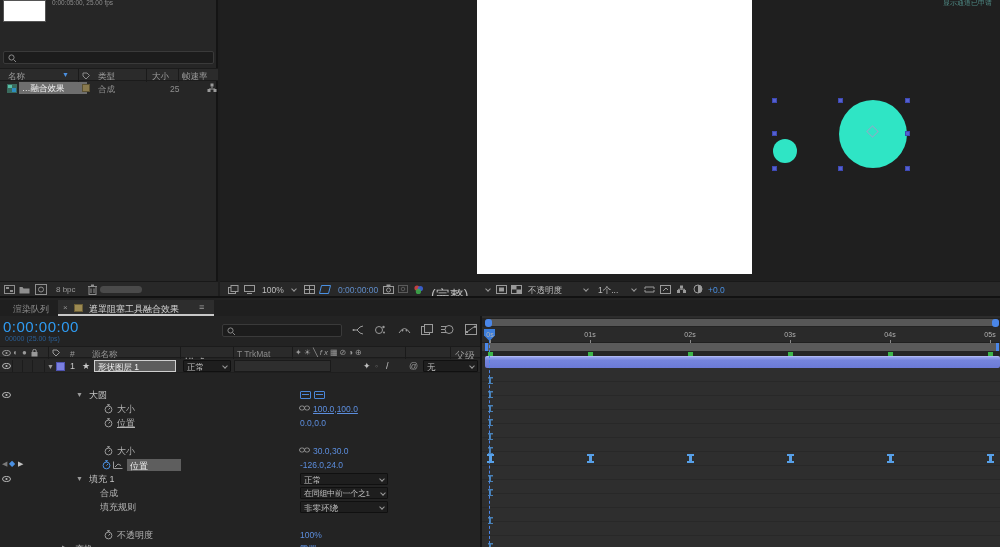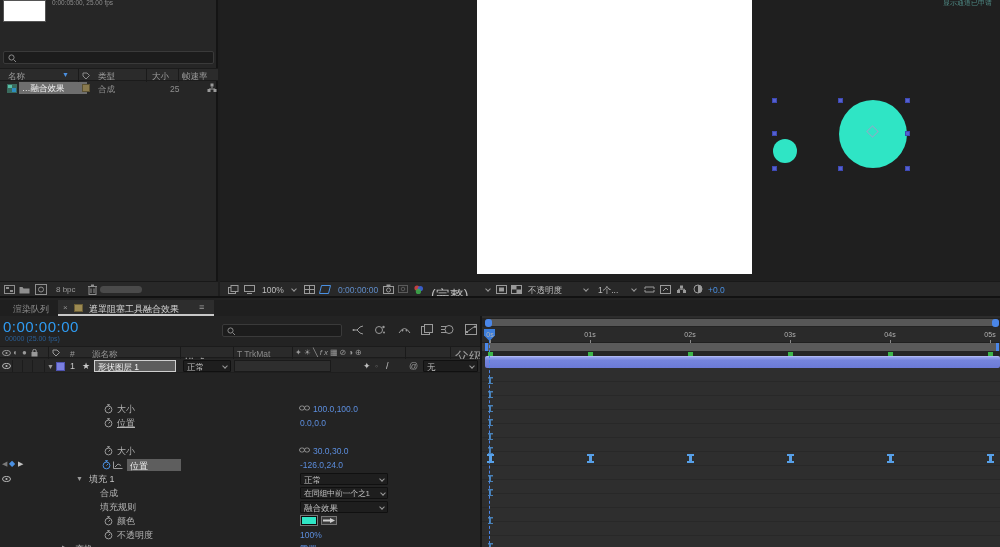--- a/index.html
+++ b/index.html
@@ -328,21 +328,21 @@
       <span class="icon" style="left:52px;top:2px;">
         <svg width="8" height="8" viewBox="0 0 8 8">
             <path d="M1 1 h4 l2.5 2.5 -3.5 3.5 -3-3 z" fill="none" stroke="#9a9a9a"></path>
           </svg>
       </span>
       <span class="txt" style="left:70px;top:1.5px;font-size:8.5px;color:#9a9a9a;">#</span>
       <span class="txt" style="left:92px;top:1.5px;font-size:8.5px;color:#9a9a9a;">源名称</span>
       <span class="txt" style="left:184px;top:9px;font-size:11px;color:#9a9a9a;font-weight:bold;">模式</span>
       <span class="txt" style="left:237px;top:1.5px;font-size:8.5px;color:#8a8a8a;">T TrkMat</span>
       <span class="txt" style="left:295px;top:1px;font-size:8px;color:#9a9a9a;letter-spacing:2px;text-align:center;">✦☀╲<i style="font-style:italic;">fx</i>▦⊘◑⊕</span>
-      <span class="txt" style="left:455px;top:1.5px;font-size:14px;color:#9a9a9a;text-align:right;">父级</span>
+      <span class="txt" style="left:455px;top:1.5px;font-size:10px;color:#9a9a9a;text-align:right;">父级</span>
       <span class="vline" style="left:48px;top:0;height:12px;"></span>
       <span class="vline" style="left:180px;top:0;height:12px;"></span>
       <span class="vline" style="left:233px;top:0;height:12px;"></span>
       <span class="vline" style="left:292px;top:0;height:12px;"></span>
       <span class="vline" style="left:405px;top:0;height:12px;"></span>
       <span class="vline" style="left:450px;top:0;height:12px;"></span>
     </div>
 
     <div class="abs" style="left:0;top:61px;width:480px;height:14px;background:#272727;border-bottom:1px solid #1e1e1e;">
       <span class="icon" style="left:2px;top:4px;">
@@ -365,38 +365,50 @@
       <span class="dd" style="left:183px;top:1px;width:48px;"><span>正常</span><span class="chev" style="right:3px;top:3px;"></span></span>
       <span class="abs" style="left:234px;top:1px;width:97px;height:12px;background:#2e2e2e;border:1px solid #1a1a1a;"></span>
       <span class="txt" style="left:363px;top:2px;font-size:9px;color:#c0c0c0;">✦</span>
       <span class="txt" style="left:375px;top:2px;font-size:9px;color:#6a6a6a;">◦</span>
       <span class="txt" style="left:386px;top:2px;font-size:9px;color:#c0c0c0;">/</span>
       <span class="txt" style="left:409px;top:2px;font-size:9px;color:#9a9a9a;">@</span>
       <span class="dd" style="left:423px;top:1px;width:55px;"><span>无</span><span class="chev" style="right:3px;top:3px;"></span></span>
     </div>
 
 
+    <div class="abs" style="left:0;top:90px;width:480px;height:14px;">
+      <span class="icon" style="left:2px;top:4px;">
+        <svg width="9" height="6" viewBox="0 0 9 6">
+            <ellipse cx="4.5" cy="3" rx="4" ry="2.6" fill="none" stroke="#b8b8b8"></ellipse>
+            <circle cx="4.5" cy="3" r="1.1" fill="#b8b8b8"></circle>
+          </svg>
+      </span>
+      <span class="twirl" style="left:76px;top:3px;">▼</span>
+      <span class="lbl" style="left:89px;top:1px;color:#c4c4c4;">大圆</span>
+      <span class="blue-mini" style="left:300px;top:2.5px;"></span>
+      <span class="blue-mini" style="left:314px;top:2.5px;"></span>
+    </div>
 
     <div class="abs" style="left:0;top:104px;width:480px;height:14px;">
       <span class="icon" style="left:104px;top:2px;">
         <svg width="9" height="10" viewBox="0 0 9 10">
             <circle cx="4.5" cy="5.5" r="3.4" fill="none" stroke="#9a9a9a"></circle>
             <line x1="4.5" y1="0.5" x2="4.5" y2="2" stroke="#9a9a9a"></line>
             <line x1="3" y1="0.8" x2="6" y2="0.8" stroke="#9a9a9a"></line>
             <line x1="4.5" y1="5.5" x2="6" y2="4" stroke="#9a9a9a"></line>
           </svg>
       </span>
       <span class="lbl" style="left:117px;top:1px;">大小</span>
       <span class="icon" style="left:299px;top:3px;">
         <svg width="11" height="6" viewBox="0 0 11 6">
             <rect x="0.5" y="1" width="5" height="4" rx="2" fill="none" stroke="#8f8f8f"></rect>
             <rect x="5.5" y="1" width="5" height="4" rx="2" fill="none" stroke="#8f8f8f"></rect>
           </svg>
       </span>
-      <span class="val" style="left:313px;top:1.5px;">100.0,100.0</span>
+      <span class="val" style="left:313px;top:1.5px;text-decoration:underline;">100.0,100.0</span>
     </div>
 
     <div class="abs" style="left:0;top:118px;width:480px;height:14px;">
       <span class="icon" style="left:104px;top:2px;">
         <svg width="9" height="10" viewBox="0 0 9 10">
             <circle cx="4.5" cy="5.5" r="3.4" fill="none" stroke="#9a9a9a"></circle>
             <line x1="4.5" y1="0.5" x2="4.5" y2="2" stroke="#9a9a9a"></line>
             <line x1="3" y1="0.8" x2="6" y2="0.8" stroke="#9a9a9a"></line>
             <line x1="4.5" y1="5.5" x2="6" y2="4" stroke="#9a9a9a"></line>
           </svg>
@@ -460,41 +472,23 @@
       <span class="dd" style="left:300px;top:0.5px;width:88px;"><span>正常</span><span class="chev" style="right:3px;top:3px;"></span></span>
     </div>
 
     <div class="abs" style="left:0;top:188px;width:480px;height:14px;">
       <span class="lbl" style="left:100px;top:1px;">合成</span>
       <span class="dd" style="left:300px;top:0.5px;width:88px;font-size:8px;letter-spacing:-.3px;"><span>在同组中前一个之1</span><span class="chev" style="right:2px;top:3px;"></span></span>
     </div>
 
     <div class="abs" style="left:0;top:202px;width:480px;height:14px;">
       <span class="lbl" style="left:100px;top:1px;">填充规则</span>
-      <span class="dd" style="left:300px;top:0.5px;width:88px;"><span>融合效果</span><span class="chev" style="right:3px;top:3px;"></span></span>
-    </div>
-
-    <div class="abs" style="left:0;top:216px;width:480px;height:14px;">
-      <span class="icon" style="left:104px;top:2px;">
-        <svg width="9" height="10" viewBox="0 0 9 10">
-            <circle cx="4.5" cy="5.5" r="3.4" fill="none" stroke="#9a9a9a"></circle>
-            <line x1="4.5" y1="0.5" x2="4.5" y2="2" stroke="#9a9a9a"></line>
-            <line x1="3" y1="0.8" x2="6" y2="0.8" stroke="#9a9a9a"></line>
-            <line x1="4.5" y1="5.5" x2="6" y2="4" stroke="#9a9a9a"></line>
-          </svg>
-      </span>
-      <span class="lbl" style="left:117px;top:1px;">颜色</span>
-      <span class="swatchbox" style="left:301px;top:1.5px;width:16px;height:9px;background:#2fe5c5;"></span>
-      <span class="abs" style="left:321px;top:1.5px;width:16px;height:9px;background:#3a3a3a;border:1px solid #777;">
-        <svg width="14" height="7" viewBox="0 0 14 7" style="margin-top:0px;">
-            <line x1="1" y1="3.5" x2="8" y2="3.5" stroke="#cfcfcf" stroke-width="2"></line>
-            <path d="M8 1 l5 2.5 -5 2.5 z" fill="#cfcfcf"></path>
-          </svg>
-      </span>
-    </div>
+      <span class="dd" style="left:300px;top:0.5px;width:88px;"><span>非零环绕</span><span class="chev" style="right:3px;top:3px;"></span></span>
+    </div>
+
 
     <div class="abs" style="left:0;top:230px;width:480px;height:14px;">
       <span class="icon" style="left:104px;top:2px;">
         <svg width="9" height="10" viewBox="0 0 9 10">
             <circle cx="4.5" cy="5.5" r="3.4" fill="none" stroke="#9a9a9a"></circle>
             <line x1="4.5" y1="0.5" x2="4.5" y2="2" stroke="#9a9a9a"></line>
             <line x1="3" y1="0.8" x2="6" y2="0.8" stroke="#9a9a9a"></line>
             <line x1="4.5" y1="5.5" x2="6" y2="4" stroke="#9a9a9a"></line>
           </svg>
       </span>

